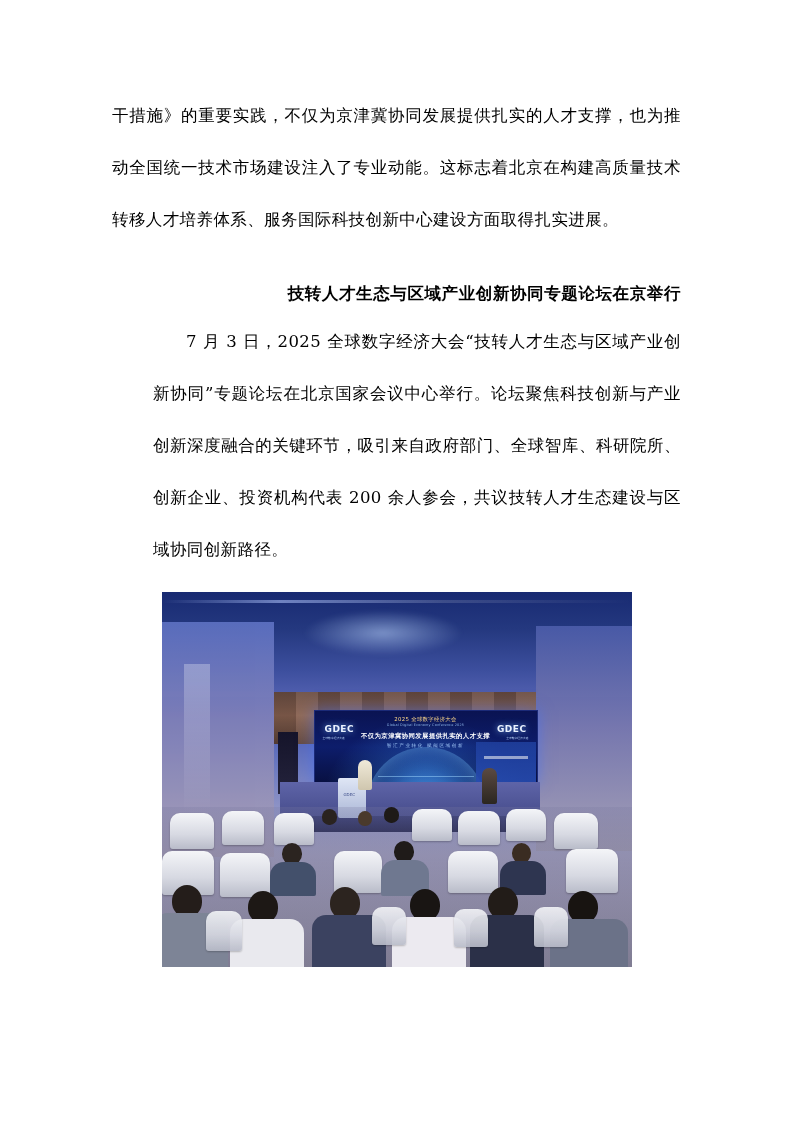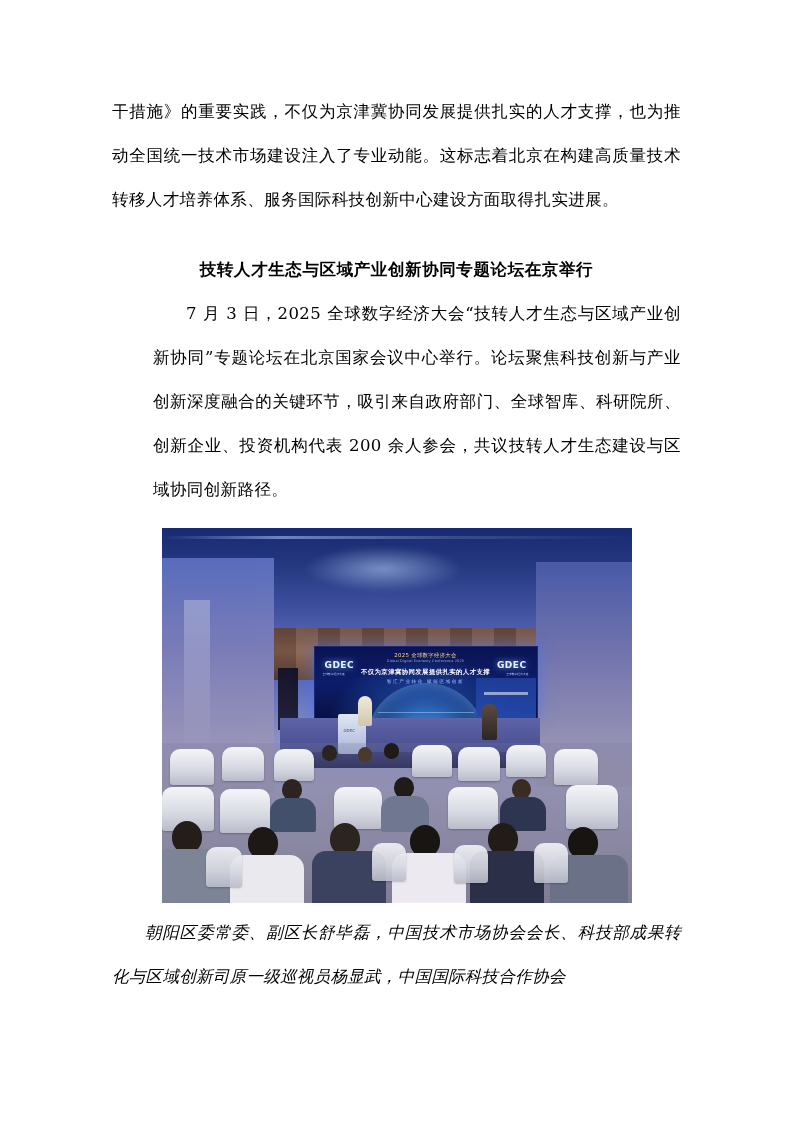--- a/index.html
+++ b/index.html
@@ -17,35 +17,35 @@
   .page {
     position: relative;
     width: 793px;
     height: 1122px;
     background: #ffffff;
     box-sizing: border-box;
     padding: 90px 112px 0 112px;
   }
   .para {
     font-size: 16.5px;
-    line-height: 44px;
+    line-height: 52px;
     letter-spacing: 0.4px;
     text-align: justify;
     text-justify: inter-ideograph;
     margin: 0;
     font-family: "DejaVu Serif", "Liberation Serif", serif;
   }
   .para-cont {
     text-indent: 0;
   }
   .heading {
     font-size: 16.5px;
     line-height: 44px;
     font-weight: bold;
-    text-align: center;
+    text-align: right;
     margin: 0;
     padding-top: 26px;
     letter-spacing: 0.6px;
   }
   .para-indent {
     text-indent: 33px;
     margin-left: 41px;
   }
 
   
@@ -361,15 +361,14 @@
         <div class="shoulder" style="left:388px;top:112px; width:78px; height:50px; background:#6b7288;"></div>
 
         <div class="chair" style="left:44px; top:104px; width:36px; height:40px; opacity:.9;"></div>
         <div class="chair" style="left:210px;top:100px; width:34px; height:38px; opacity:.9;"></div>
         <div class="chair" style="left:292px;top:102px; width:34px; height:38px; opacity:.9;"></div>
         <div class="chair" style="left:372px;top:100px; width:34px; height:40px; opacity:.9;"></div>
       </div>
     </div>
   </div>
 
-  <p class="caption">朝阳区委常委、副区长舒毕磊，中国技术市场协会会长、科技部成果转化与区域创新司原一级巡视员杨显武，中国国际科技合作协会</p>
 
 </div>
 
 </body></html>

